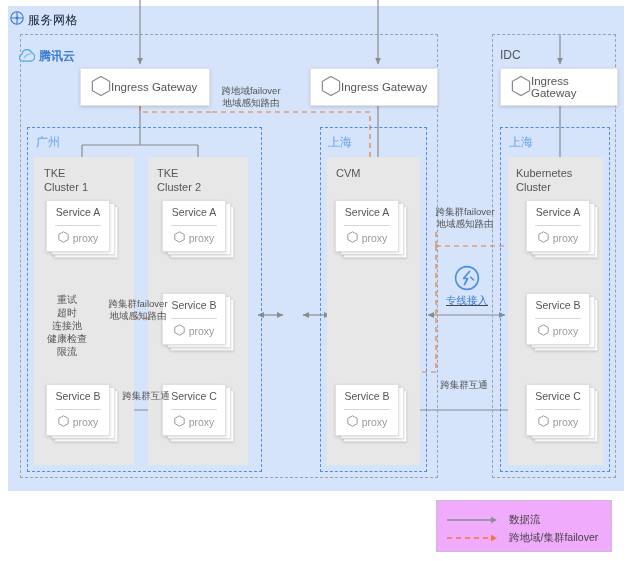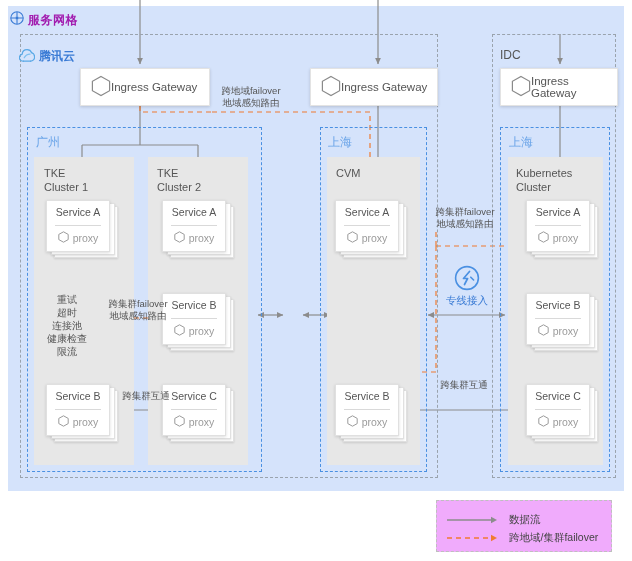--- a/index.html
+++ b/index.html
@@ -12,22 +12,22 @@
   #root{ position:absolute; inset:0; }
   svg.layer{ position:absolute; left:0; top:0; width:632px; height:561px; overflow:visible; }
   svg.under{ z-index:1; }
 
   
   .mesh-panel{
     position:absolute; left:8px; top:6px; width:616px; height:485px;
     background:#d5e3fb; z-index:0;
   }
   .mesh-title{
-    position:absolute; left:28px; top:12px; font-size:12px; color:#a21caf;
-    font-weight:bold; letter-spacing:.5px; z-index:6;
+    position:absolute; left:28px; top:12px; font-size:12px; color:#0f172a;
+    font-weight:normal; letter-spacing:.5px; z-index:6;
   }
   .mesh-icon{ position:absolute; left:10px; top:11px; width:14px; height:14px; z-index:6;}
 
   .dashed-box{ position:absolute; z-index:2; }
   .db-gray{ border:1px dashed #9aa3ad; }
   .db-blue{ border:1px dashed #4a90e2; }
 
   .cloud-label{
     position:absolute; font-size:12px; color:#3a7bd5; font-weight:bold; z-index:6;
   }
@@ -389,21 +389,21 @@
 超时
 连接池
 健康检查
 限流</div>
 
   <div class="elabel" style="left:114px; top:390px; width:64px;">跨集群互通</div>
 
   <div class="elabel" style="left:432px; top:379px; width:64px;">跨集群互通</div>
 
 
-  <div class="netnode" style="left:437px; top:265px;">
+  <div class="netnode" style="left:437px; top:265px;text-decoration:underline;">
     <div class="nicon">
       <svg width="26" height="26" viewBox="0 0 26 26">
         <circle cx="13" cy="13" r="11.4" fill="none" stroke="#4a90e2" stroke-width="1.6"></circle>
         <path d="M15.5 6.5 L9.5 13.5 L13.6 13.5 L10.5 19.5" fill="none" stroke="#4a90e2" stroke-width="1.7" stroke-linejoin="round" stroke-linecap="round"></path>
         <path d="M16.8 12.2 L19.6 15" fill="none" stroke="#4a90e2" stroke-width="1.6" stroke-linecap="round"></path>
       </svg>
     </div>
     <div class="ntext">专线接入</div>
   </div>
 

